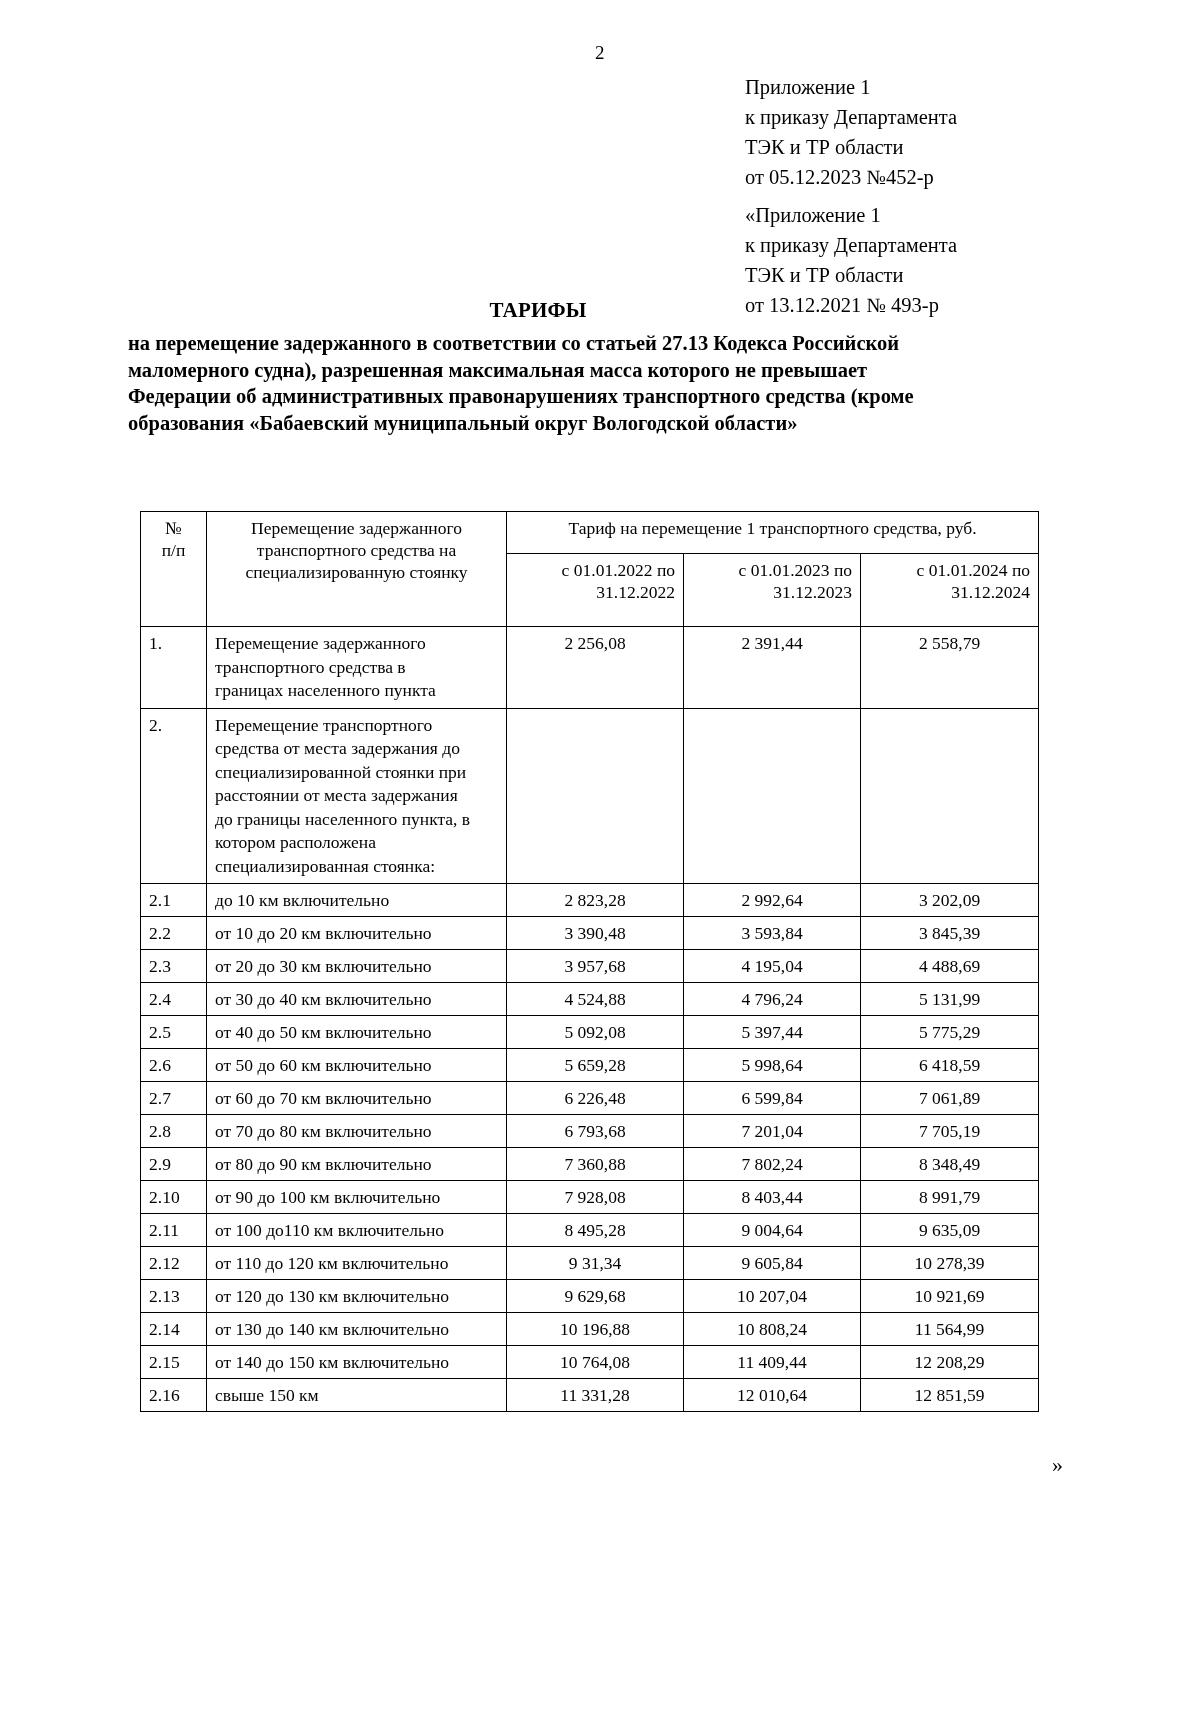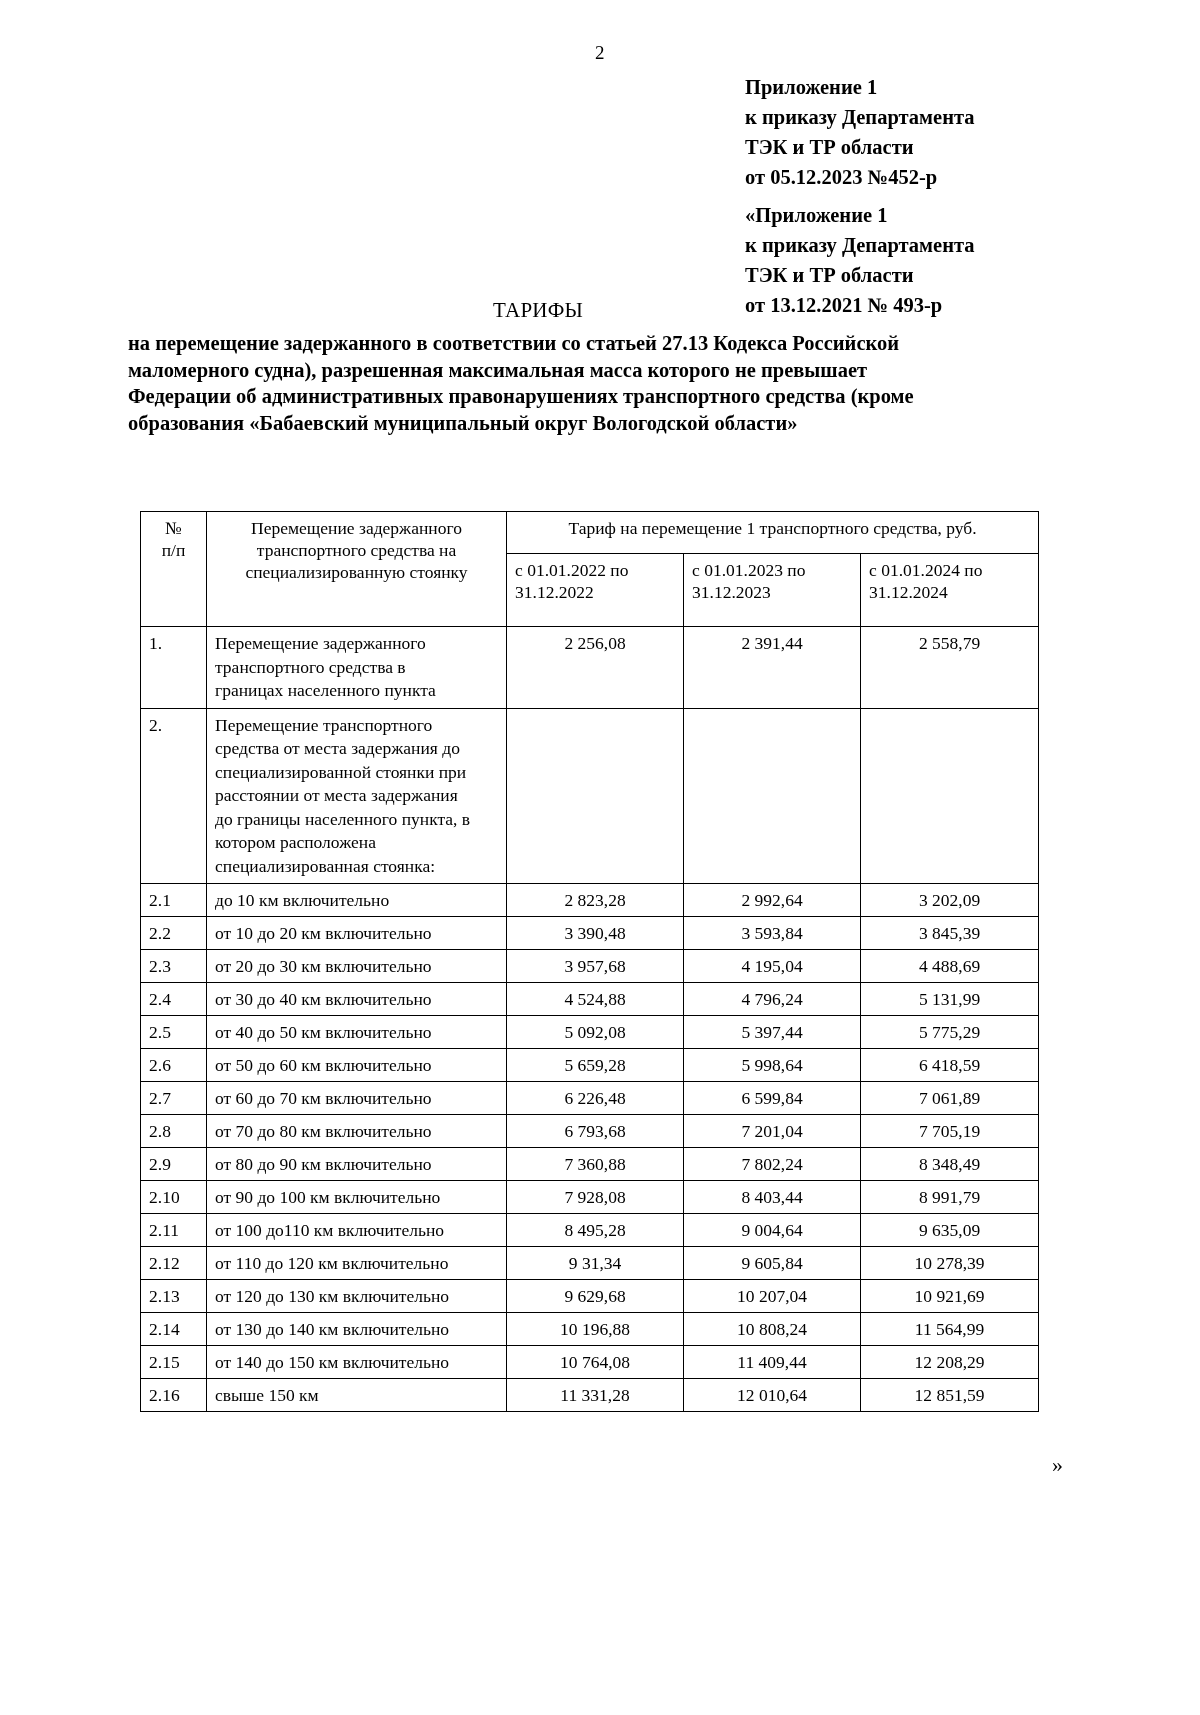--- a/index.html
+++ b/index.html
@@ -35,31 +35,31 @@
   
   .approval-block {
     position: absolute;
     left: 745px;
     width: 420px;
     font-size: 20.5px;
     line-height: 30px;
   }
   .approval-block.first { top: 72px; }
   .approval-block.second { top: 200px; }
-  .approval-block div { white-space: nowrap; font-weight: bold; }
+  .approval-block div { white-space: nowrap; }
 
   
   .doc-title {
     position: absolute;
     top: 298px;
     left: 0;
     width: 1076px;
     text-align: center;
     font-size: 21px;
-    font-weight: normal;
+    font-weight: bold;
     letter-spacing: 0.2px;
   }
   .title-body {
     position: absolute;
     top: 330px;
     left: 128px;
     width: 944px;
     text-align: left;
     font-size: 20.5px;
     font-weight: bold;
@@ -91,21 +91,21 @@
   .col-y3      { width: 178px; }
 
   .th-center {
     text-align: center;
     vertical-align: middle;
   }
   .th-tall {
     height: 104px;
   }
   .hdr-sub {
-    text-align: left;
+    text-align: right;
     vertical-align: middle;
     height: 62px;
     line-height: 23px;
   }
   .cell-num {
     text-align: center;
     vertical-align: middle;
     font-size: 17.5px;
   }
   .cell-idx {

